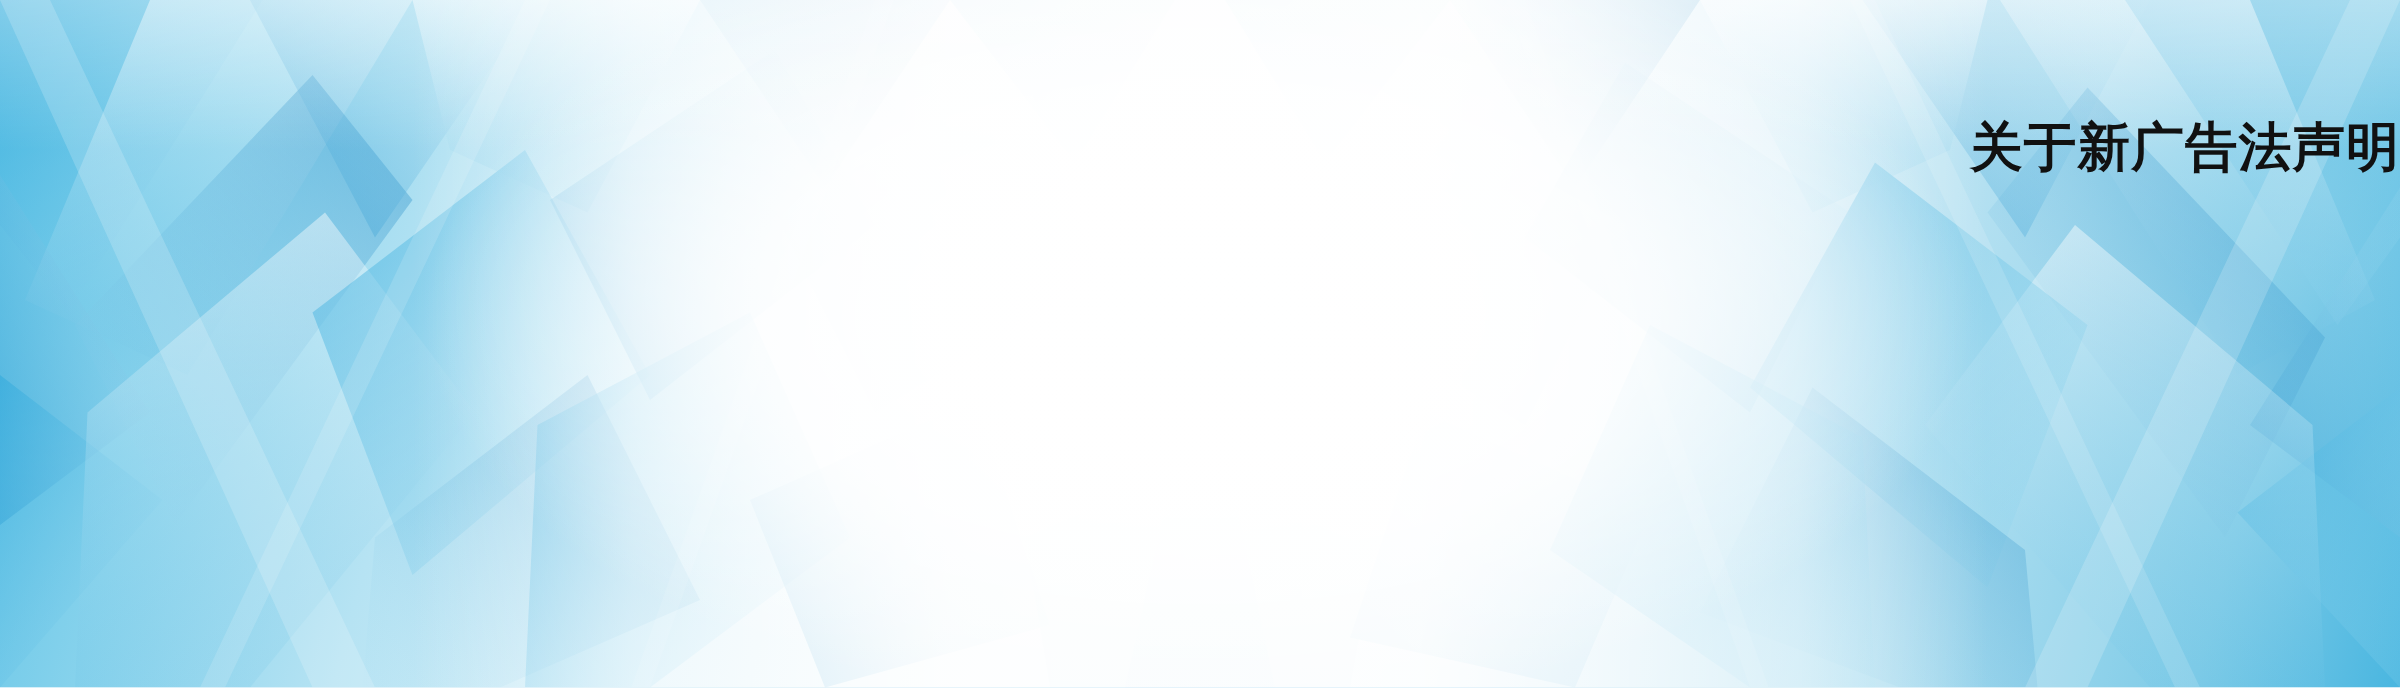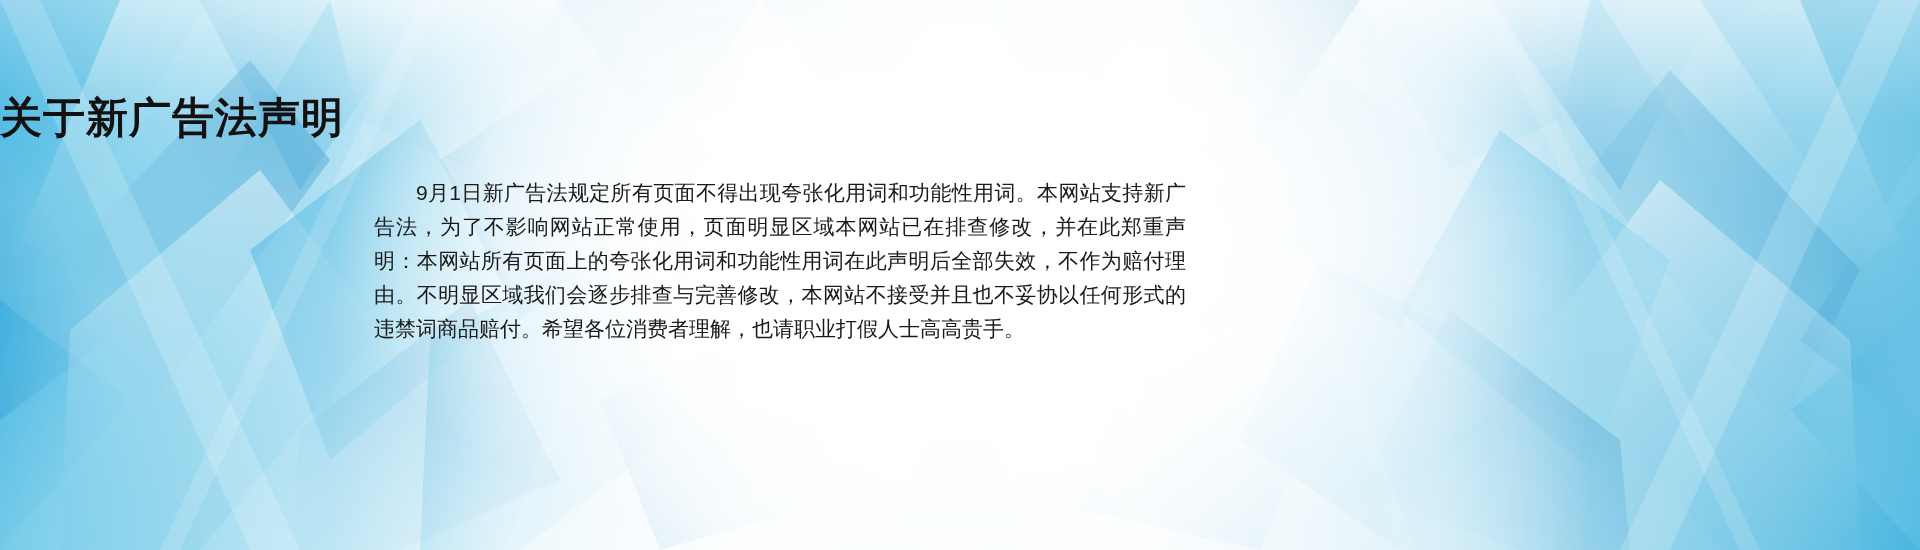--- a/index.html
+++ b/index.html
@@ -85,21 +85,21 @@
     top: 0;
     width: 1920px;
     height: 550px;
   }
 
   .statement-title {
     position: absolute;
     left: 0;
     right: 0;
     top: 92px;
-    text-align: left;
+    text-align: right;
     font-size: 42px;
     font-weight: bold;
     color: #111111;
     letter-spacing: 1px;
     line-height: 52px;
   }
 
   .statement-body {
     position: absolute;
     left: 374px;
@@ -194,17 +194,16 @@
 
   <div class="bg-wash2"></div>
   <div class="bg-wash"></div>
   <div class="bg-topfade"></div>
 
   <div class="content">
 
     <div class="statement-title">关于新广告法声明</div>
 
     <div class="statement-body">
-      <p class="para-indent">9月1日新广告法规定所有页面不得出现夸张化用词和功能性用词。本网站支持新广告法，为了不影响网站正常使用，页面明显区域本网站已在排查修改，并在此郑重声明：本网站所有页面上的夸张化用词和功能性用词在此声明后全部失效，不作为赔付理由。不明显区域我们会逐步排查与完善修改，本网站不接受并且也不妥协以任何形式的违禁词商品赔付。希望各位消费者理解，也请职业打假人士高高贵手。</p>
     </div>
 
   </div>
 </div>
 
 </body></html>

